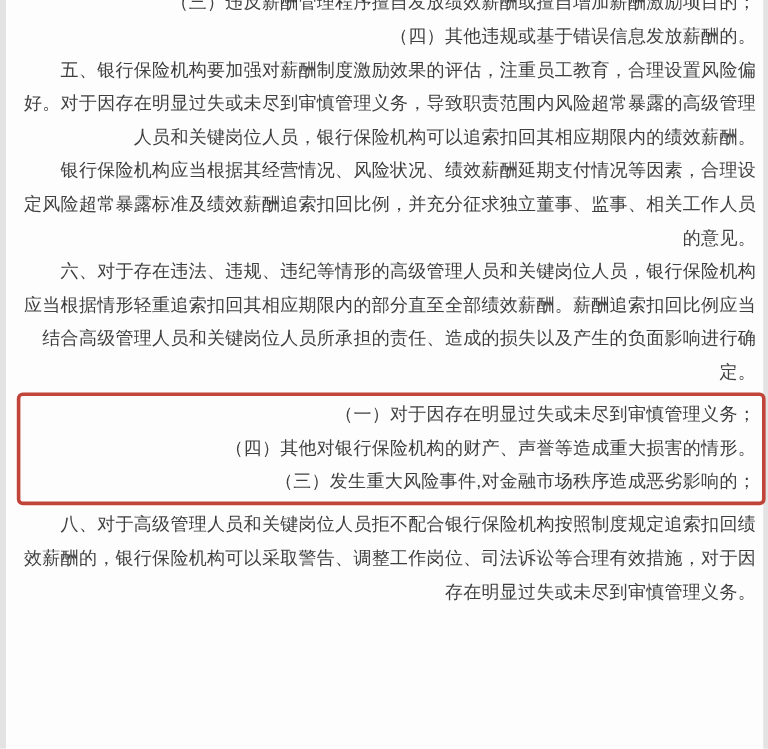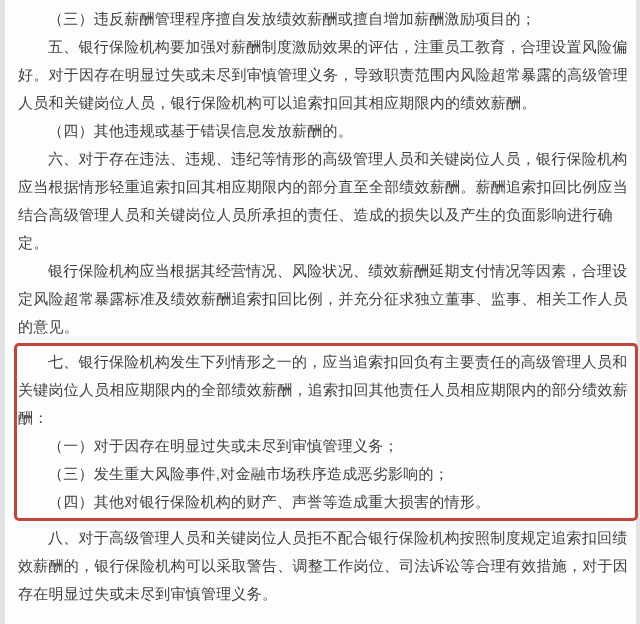--- a/index.html
+++ b/index.html
@@ -22,22 +22,23 @@
     top: 0;
     bottom: 0;
     background: #e3e3e3;
   }
   .gutter-left  { left: 0;  width: 5px; }
   .gutter-right { right: 0; width: 4px; }
   .content {
     position: absolute;
     left: 5px;
     right: 4px;
-    top: 16px;
+    top: 0;
     padding: 0 6px 0 13px;
+    text-align: right;
   }
   .para {
     margin: 0;
     font-size: 15px;
     line-height: 28px;
     letter-spacing: 0.25px;
     color: #3f3f3f;
     text-indent: 2em;
     word-break: normal;
     line-break: auto;
@@ -58,31 +59,30 @@
 <body>
 
 <div class="page">
   <div class="gutter gutter-left"></div>
   <div class="gutter gutter-right"></div>
 
   <div class="content">
 
     <p class="para para-first">（三）违反薪酬管理程序擅自发放绩效薪酬或擅自增加薪酬激励项目的；</p>
 
+    <p class="para">（四）其他违规或基于错误信息发放薪酬的。</p>
+
     <p class="para">五、银行保险机构要加强对薪酬制度激励效果的评估，注重员工教育，合理设置风险偏好。对于因存在明显过失或未尽到审慎管理义务，导致职责范围内风险超常暴露的高级管理人员和关键岗位人员，银行保险机构可以追索扣回其相应期限内的绩效薪酬。</p>
 
-    <p class="para">（四）其他违规或基于错误信息发放薪酬的。</p>
+    <p class="para">银行保险机构应当根据其经营情况、风险状况、绩效薪酬延期支付情况等因素，合理设定风险超常暴露标准及绩效薪酬追索扣回比例，并充分征求独立董事、监事、相关工作人员的意见。</p>
 
     <p class="para">六、对于存在违法、违规、违纪等情形的高级管理人员和关键岗位人员，银行保险机构应当根据情形轻重追索扣回其相应期限内的部分直至全部绩效薪酬。薪酬追索扣回比例应当结合高级管理人员和关键岗位人员所承担的责任、造成的损失以及产生的负面影响进行确定。</p>
 
-    <p class="para">银行保险机构应当根据其经营情况、风险状况、绩效薪酬延期支付情况等因素，合理设定风险超常暴露标准及绩效薪酬追索扣回比例，并充分征求独立董事、监事、相关工作人员的意见。</p>
-
     <div class="highlight-box">
-      <p class="para">七、银行保险机构发生下列情形之一的，应当追索扣回负有主要责任的高级管理人员和关键岗位人员相应期限内的全部绩效薪酬，追索扣回其他责任人员相应期限内的部分绩效薪酬：</p>
       <p class="para">（一）对于因存在明显过失或未尽到审慎管理义务；</p>
+      <p class="para">（四）其他对银行保险机构的财产、声誉等造成重大损害的情形。</p>
       <p class="para">（三）发生重大风险事件,对金融市场秩序造成恶劣影响的；</p>
-      <p class="para">（四）其他对银行保险机构的财产、声誉等造成重大损害的情形。</p>
     </div>
 
     <p class="para">八、对于高级管理人员和关键岗位人员拒不配合银行保险机构按照制度规定追索扣回绩效薪酬的，银行保险机构可以采取警告、调整工作岗位、司法诉讼等合理有效措施，对于因存在明显过失或未尽到审慎管理义务。</p>
 
   </div>
 </div>
 
 </body></html>

